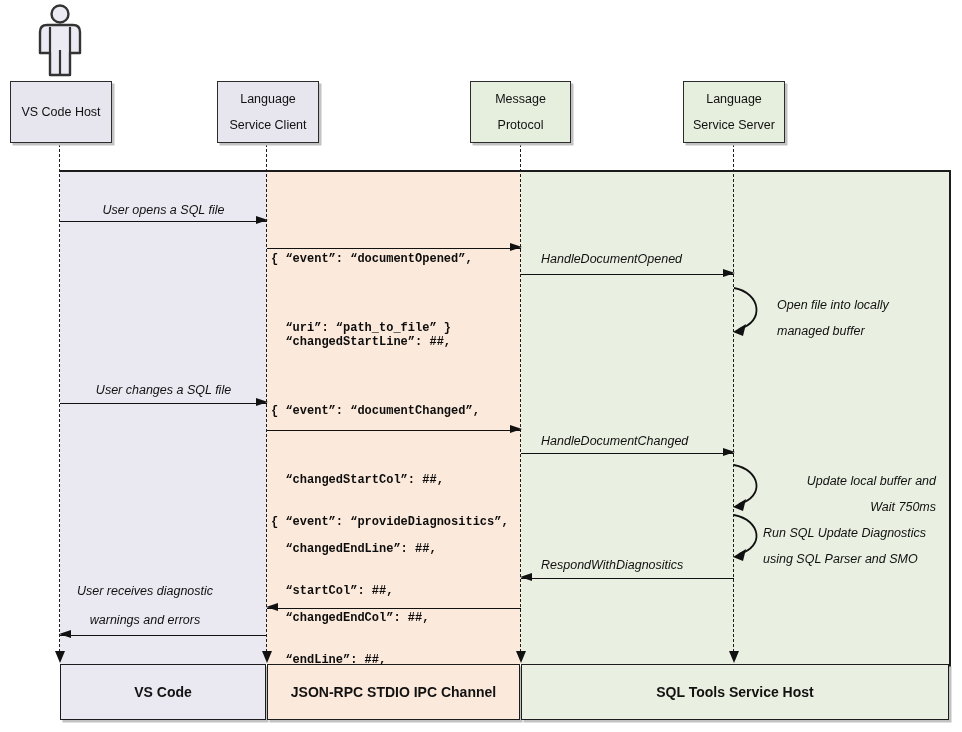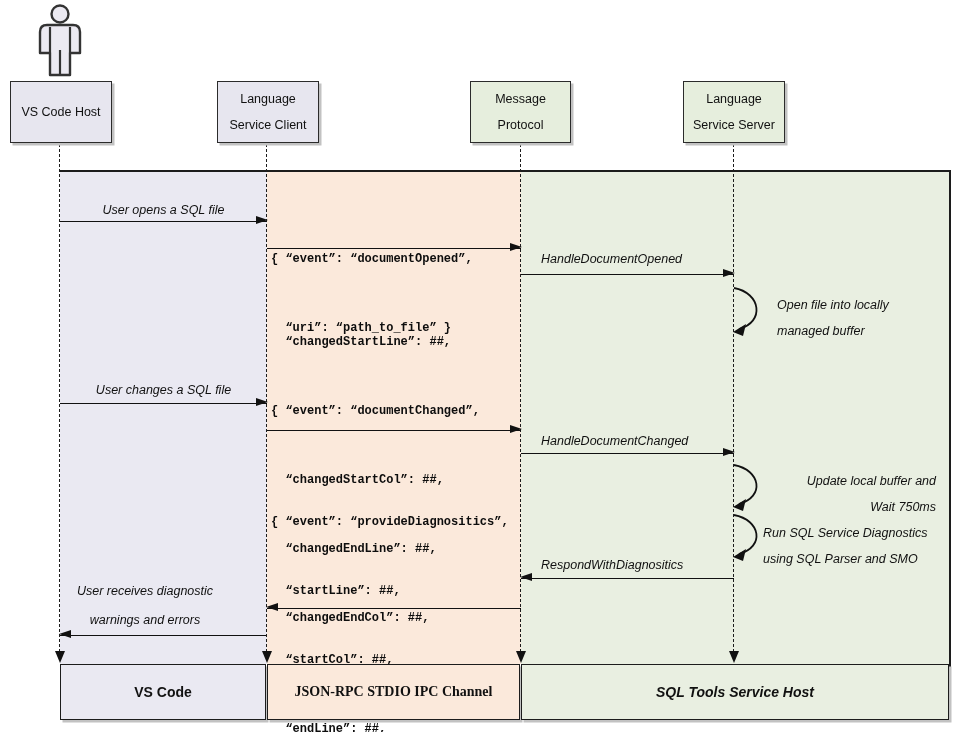--- a/index.html
+++ b/index.html
@@ -22,21 +22,21 @@
   }
   .hbox.lav{background:#e7e6ef;}
   .hbox.grn{background:#e6eedd;}
   .fbox{
     position:absolute;top:664px;height:54px;border:1.7px solid #1c1c1c;
     box-shadow:2.5px 2.5px 0 #c2c2c2;display:flex;align-items:center;justify-content:center;
     font-size:14px;font-weight:bold;
   }
   .fbox.lav{background:#eae9f2;align-items:center;}
   .fbox.pch{background:#fbe9db;}
-  .fbox.grn{background:#e9efe1;font-style:italic;}
+  .fbox.grn{background:#e9efe1;}
   
   .lifeline{position:absolute;top:144px;height:508px;width:0;border-left:1.7px dashed #1c1c1c;}
   .downhead{position:absolute;width:0;height:0;top:651px;
     border-left:5px solid transparent;border-right:5px solid transparent;border-top:12px solid #111;}
   
   .arrow{position:absolute;height:0;border-top:1.8px solid #111;}
   .arrow .hr{position:absolute;right:-1px;top:-5.6px;width:0;height:0;
     border-left:12px solid #111;border-top:4.5px solid transparent;border-bottom:4.5px solid transparent;}
   .arrow .hl{position:absolute;left:-1px;top:-5.6px;width:0;height:0;
     border-right:12px solid #111;border-top:4.5px solid transparent;border-bottom:4.5px solid transparent;}
@@ -151,27 +151,26 @@
   <div class="looplbl ctr" style="left:760px;top:468px;">
     <div>Update local buffer and</div>
     <div>Wait 750ms</div>
   </div>
 
   <svg class="loopsvg" style="left:733px;top:513px;" width="44" height="48" viewBox="0 0 44 48">
     <path d="M1,2 C28,7 32,34 6,41" fill="none" stroke="#111" stroke-width="1.8"></path>
     <polygon points="0,44 13,36 10,48" fill="#111"></polygon>
   </svg>
   <div class="looplbl" style="left:763px;top:520px;">
-    <div>Run SQL Service Diagnostics</div>
+    <div>Run SQL Update Diagnostics</div>
     <div>using SQL Parser and SMO</div>
   </div>
 
   <div class="mono" style="left:271px;top:465px;">
     <div>{ “event”: “provideDiagnositics”,</div>
-    <div>  “startLine”: ##,</div>
     <div>  “startCol”: ##,</div>
     <div>  “endLine”: ##,</div>
     
     
   </div>
 
   <div class="ilbl" style="left:541px;top:558px;">RespondWithDiagnositics</div>
   <div class="arrow" style="left:521px;top:578px;width:213px;">
       <span class="hl"></span>
     </div>
@@ -183,20 +182,20 @@
     <div>User receives diagnostic</div>
     <div>warnings and errors</div>
   </div>
   <div class="arrow" style="left:60px;top:635px;width:207px;">
       <span class="hl"></span>
     </div>
 
   <div class="fbox lav" style="left:60px;width:204px;">
     <div>VS Code</div>
   </div>
-  <div class="fbox pch" style="left:267px;width:251px;font-family:Liberation Serif, serif;">
+  <div class="fbox pch" style="left:267px;width:251px;">
     <div>JSON-RPC STDIO IPC Channel</div>
   </div>
   <div class="fbox grn" style="left:521px;width:426px;">
     <div>SQL Tools Service Host</div>
   </div>
 
 </div>
 
 </body></html>

